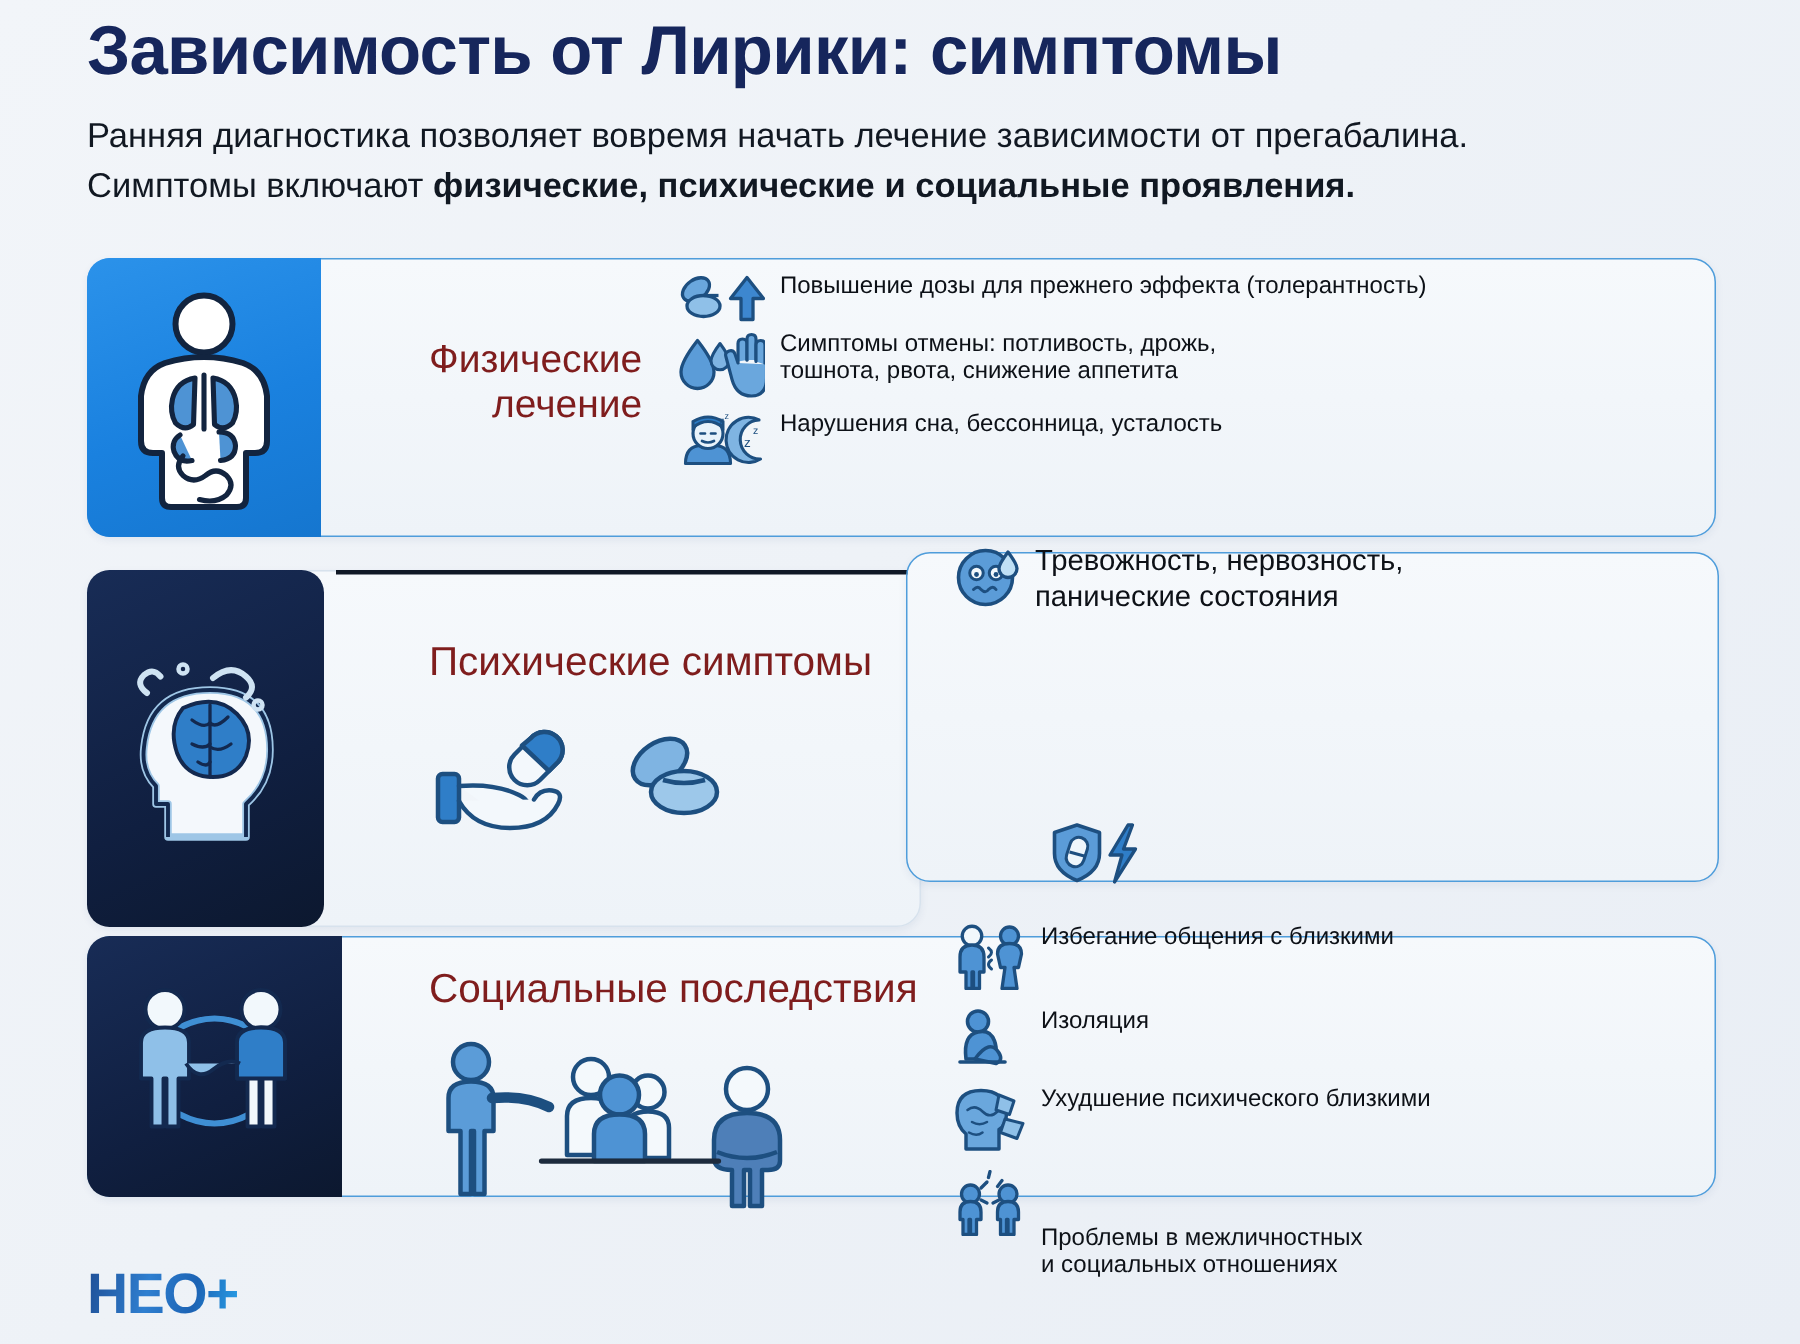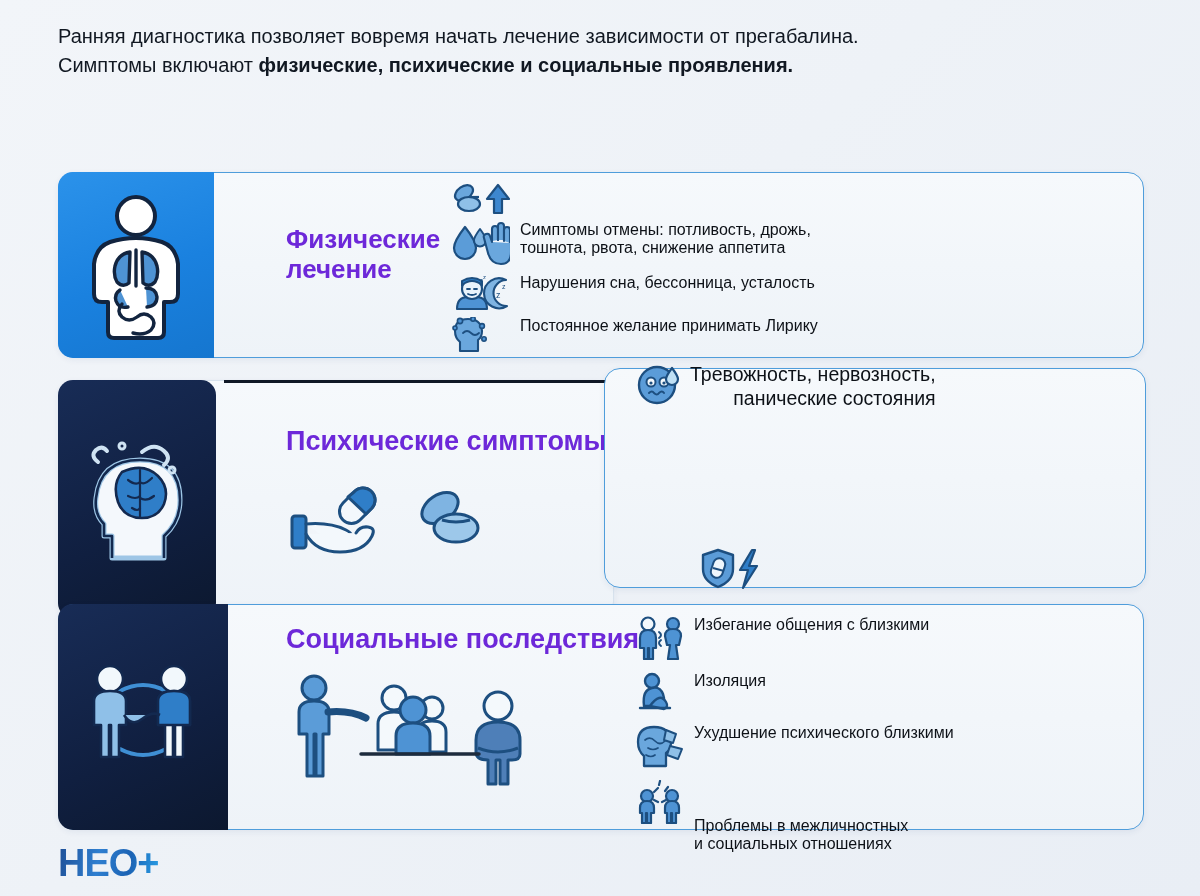--- a/index.html
+++ b/index.html
@@ -14,40 +14,40 @@
   .page{position:relative;width:1200px;height:896px;}
 
   
   .header{position:absolute;left:58px;top:8px;width:1100px;}
   .title{
     font-size:46px;font-weight:bold;letter-spacing:-0.5px;
     color:#16265c;line-height:1.12;margin:0;
     text-shadow:0 1px 0 rgba(255,255,255,.7);
   }
   .subtitle{
-    margin:14px 0 0 0;font-size:20px;line-height:1.45;color:#111822;
+    margin:14px 0 0 0;font-size:23px;line-height:1.45;color:#111822;
     max-width:1090px;
   }
   .subtitle b{font-weight:bold;}
 
   
   .card{position:absolute;border-radius:16px;}
   .card-shell{
     position:absolute;inset:0;border:1.6px solid #4f9ddb;border-radius:16px;
     background:linear-gradient(180deg,#f6f9fc 0%,#eef3f8 100%);
     box-shadow:0 2px 6px rgba(30,60,110,.07);
   }
   .panel{
     position:absolute;top:0;bottom:0;left:0;border-radius:15px 0 0 15px;
     display:flex;align-items:center;justify-content:center;overflow:hidden;
   }
   .panel.blue{background:linear-gradient(160deg,#2b92ea 0%,#1a81df 55%,#1576cf 100%);}
   .panel.navy{background:linear-gradient(155deg,#182c56 0%,#101f40 60%,#0c182f 100%);}
   .card-title{
-    position:absolute;font-weight:bold;color:#6d28d9;line-height:1.16;
+    position:absolute;font-weight:normal;color:#7f1d1d;line-height:1.16;text-align:right;
   }
 
   
   .bullets{position:absolute;display:flex;flex-direction:column;}
   .bullet{display:flex;align-items:flex-start;gap:10px;}
   .bullet .ico{flex:0 0 auto;display:block;}
   .bullet .txt{color:#0d1117;}
 
   
   #card1{left:58px;top:172px;width:1086px;height:186px;}
@@ -64,41 +64,42 @@
   #card2-bullets-box{
     position:absolute;left:604px;top:368px;width:540px;height:218px;
     border:1.6px solid #4f9ddb;border-radius:16px;
     background:linear-gradient(180deg,#f6f9fc 0%,#eef3f8 100%);
     box-shadow:0 2px 6px rgba(30,60,110,.07);
   }
   #card2-bullets{position:absolute;left:636px;top:362px;width:512px;gap:14px;}
   #card2-bullets .bullet .txt{font-size:19.5px;line-height:1.25;}
 
   
-  #card3{left:58px;top:604px;width:1086px;height:226px;}
+  #card3{left:58px;top:624px;width:1086px;height:174px;}
   #card3 .panel{width:170px;}
   #card3 .card-title{left:228px;top:20px;font-size:27px;white-space:nowrap;}
 
   
   .mid-illo{position:absolute;}
 
   
   .logo{position:absolute;left:58px;top:842px;height:40px;display:flex;align-items:flex-end;}
   .logo-text{
     font-size:38px;font-weight:bold;letter-spacing:-1px;line-height:1;
     background:linear-gradient(100deg,#1f4f96 0%,#2f7fd0 40%,#1c63b4 70%,#29a0e8 100%);
     -webkit-background-clip:text;background-clip:text;color:transparent;
   }
 </style>
 </head>
 <body>
 
 <div class="page">
 
   <div class="header">
+    <h1 class="title">Зависимость от Лирики: симптомы</h1>
     <p class="subtitle">
       <span>Ранняя диагностика позволяет вовремя начать лечение зависимости от прегабалина.</span><br>
       <span>Симптомы включают </span><b>физические, психические и социальные проявления.</b>
     </p>
   </div>
 
   <div class="card" id="card1">
     <div class="card-shell"></div>
 
     <div class="panel blue">
@@ -131,20 +132,21 @@
 
     <div class="bullet">
       <svg class="ico" width="58" height="34" viewBox="0 0 58 34">
         <g stroke="#1d4f80" stroke-width="2.2" stroke-linejoin="round">
           <ellipse cx="12" cy="11" rx="10" ry="6.5" fill="#6aa7dd" transform="rotate(-35 12 11)"></ellipse>
           <ellipse cx="17" cy="22" rx="11" ry="7" fill="#8fc0e8"></ellipse>
           <path d="M17 15 l10 0" fill="none"></path>
         </g>
         <path d="M42 31 l0 -14 l-7 0 l11 -14 l11 14 l-7 0 l0 14 z" fill="#3d87cf" stroke="#1d4f80" stroke-width="2.2" stroke-linejoin="round"></path>
       </svg>
+      <span class="txt">Повышение дозы для прежнего эффекта (толерантность)</span>
     </div>
 
     <div class="bullet">
       <svg class="ico" width="58" height="48" viewBox="0 0 58 48">
         <path d="M13 6 q11 14 11 21 a11 11 0 0 1 -22 0 q0 -7 11 -21 z" fill="#5b9cd8" stroke="#1d4f80" stroke-width="2.2" stroke-linejoin="round"></path>
         <path d="M28 8 q6 8 6 11.5 a6 6 0 0 1 -12 0 q0 -3.5 6 -11.5 z" fill="#7fb4e2" stroke="#1d4f80" stroke-width="2" stroke-linejoin="round"></path>
         <g fill="#6aa7dd" stroke="#1d4f80" stroke-width="2.1" stroke-linejoin="round" stroke-linecap="round">
           <path d="M40 20 l0 -12 q0 -3 3 -3 q3 0 3 3 l0 11"></path>
           <path d="M46 19 l0 -14 q0 -3 3 -3 q3 0 3 3 l0 14"></path>
           <path d="M52 20 l0 -11 q0 -3 3 -3 q3 0 3 3 l0 13"></path>
@@ -163,34 +165,20 @@
         <path d="M15 15 l3 0 M22 15 l3 0 M16 20 q4 2 8 0" fill="none" stroke="#1d4f80" stroke-width="1.8" stroke-linecap="round"></path>
         <text x="27" y="9" font-size="8" fill="#1d4f80" font-family="'Liberation Sans',sans-serif">z</text>
         <text x="31" y="5" font-size="6" fill="#1d4f80" font-family="'Liberation Sans',sans-serif">z</text>
         <path d="M54 6 a15 15 0 1 0 1 26 a12 12 0 0 1 -1 -26 z" fill="#7fb4e2" stroke="#1d4f80" stroke-width="2.1" stroke-linejoin="round"></path>
         <text x="44" y="24" font-size="9" fill="#1d4f80" font-family="'Liberation Sans',sans-serif">z</text>
         <text x="50" y="15" font-size="7" fill="#1d4f80" font-family="'Liberation Sans',sans-serif">z</text>
       </svg>
       <span class="txt">Нарушения сна, бессонница, усталость</span>
     </div>
 
-    <div class="bullet">
-      <svg class="ico" width="58" height="36" viewBox="0 0 58 36">
-        <path d="M8 34 l0 -9 q-5 -4 -5 -11 q0 -12 13 -12 q13 0 14 12 q0 6 -4 9 l0 11 z" fill="#6aa7dd" stroke="#1d4f80" stroke-width="2.1" stroke-linejoin="round"></path>
-        <path d="M11 16 q4 -4 8 0 q4 4 8 0" fill="none" stroke="#1d4f80" stroke-width="1.8" stroke-linecap="round"></path>
-        <g fill="#4e93d4" stroke="#1d4f80" stroke-width="1.6">
-          <circle cx="8" cy="4" r="2.6"></circle>
-            <circle cx="21" cy="2" r="2.2"></circle>
-          <circle cx="30" cy="9" r="2.4"></circle>
-            <circle cx="32" cy="22" r="2.2"></circle>
-          <circle cx="3" cy="11" r="2"></circle>
-        </g>
-      </svg>
-      <span class="txt">Постоянное желание принимать Лирику</span>
-    </div>
   </div>
 
   <div class="card" id="card2">
     <div class="card-shell" style="border-color:#d7e2ed;background:linear-gradient(180deg,#f6f9fc 0%,#eef3f8 100%);"></div>
     <div class="rule"></div>
 
     <div class="panel navy">
       <svg width="118" height="130" viewBox="0 0 118 130">
         <path d="M86 124 l0 -22 q16 -14 16 -36 q0 -40 -40 -40 q-40 0 -44 38 q-2 16 8 26 l0 12 l8 0 l0 22 z" fill="#f4f8fc" stroke="#9ec6e6" stroke-width="5" stroke-linejoin="round"></path>
         <path d="M86 124 l0 -22 q16 -14 16 -36 q0 -40 -40 -40 q-40 0 -44 38 q-2 16 8 26 l0 12 l8 0 l0 22" fill="none" stroke="#13294f" stroke-width="2.6" stroke-linejoin="round"></path>
@@ -240,21 +228,21 @@
     <div class="bullet">
       <svg class="ico" width="44" height="44" viewBox="0 0 44 44">
         <circle cx="21" cy="23" r="18" fill="#5b9cd8" stroke="#1d4f80" stroke-width="2.4"></circle>
         <circle cx="15" cy="20" r="4.5" fill="#f2f8fc" stroke="#1d4f80" stroke-width="2"></circle>
         <circle cx="28" cy="20" r="4.5" fill="#f2f8fc" stroke="#1d4f80" stroke-width="2"></circle>
         <circle cx="15" cy="21" r="1.6" fill="#1d4f80"></circle>
           <circle cx="28" cy="21" r="1.6" fill="#1d4f80"></circle>
         <path d="M13 31 q3 -3 5 0 q3 3 5 0 q3 -3 5 0" fill="none" stroke="#1d4f80" stroke-width="2" stroke-linecap="round"></path>
         <path d="M36 6 q6 8 6 11 a6 6 0 0 1 -12 0 q0 -3 6 -11 z" fill="#bfe0f5" stroke="#1d4f80" stroke-width="2.2" stroke-linejoin="round"></path>
       </svg>
-      <span class="txt" style="white-space:pre-line;text-align:right;">Тревожность, нервозность,
+      <span class="txt" style="white-space:pre-line;">Тревожность, нервозность,
 панические состояния</span>
     </div>
 
 
   </div>
 
   <svg class="mid-illo" style="left:700px;top:548px;" width="80" height="42" viewBox="0 0 80 42">
     <path d="M18 2 l15 5 l0 14 q0 12 -15 18 q-15 -6 -15 -18 l0 -14 z" fill="#5b9cd8" stroke="#1d4f80" stroke-width="2.4" stroke-linejoin="round"></path>
     <g stroke="#1d4f80" stroke-width="2" stroke-linejoin="round">
       <rect x="12" y="10" width="12" height="20" rx="6" fill="#eef6fc" transform="rotate(18 18 20)"></rect>

